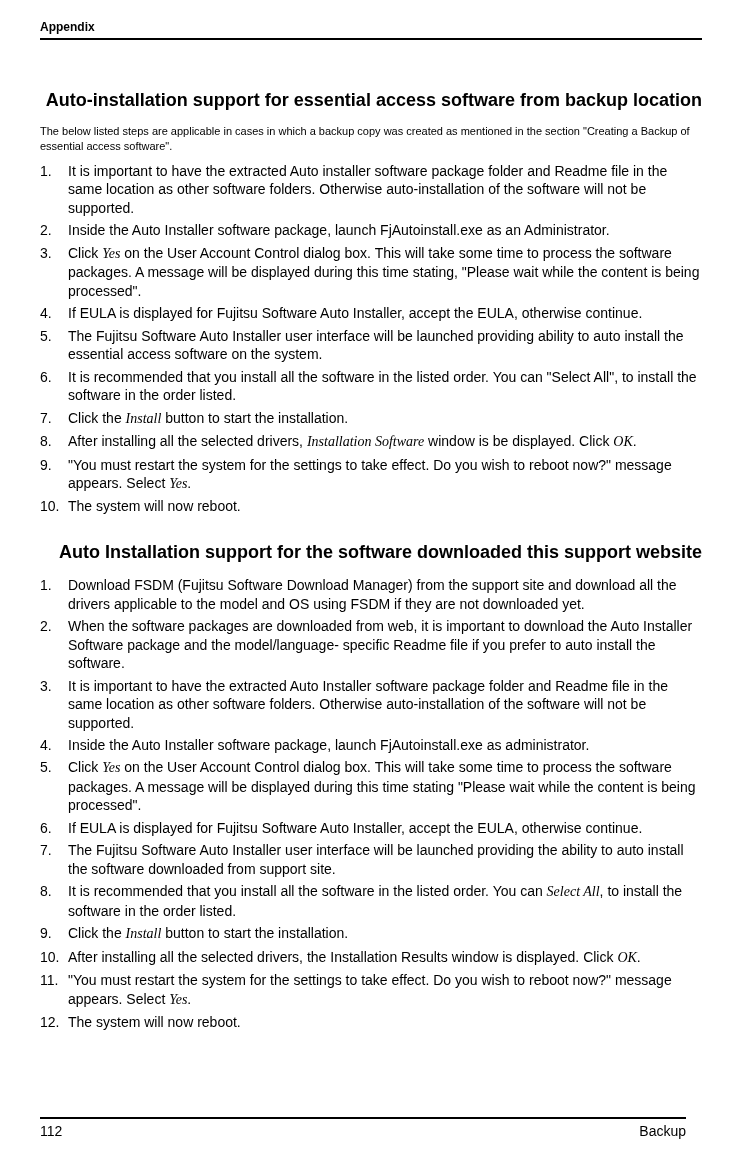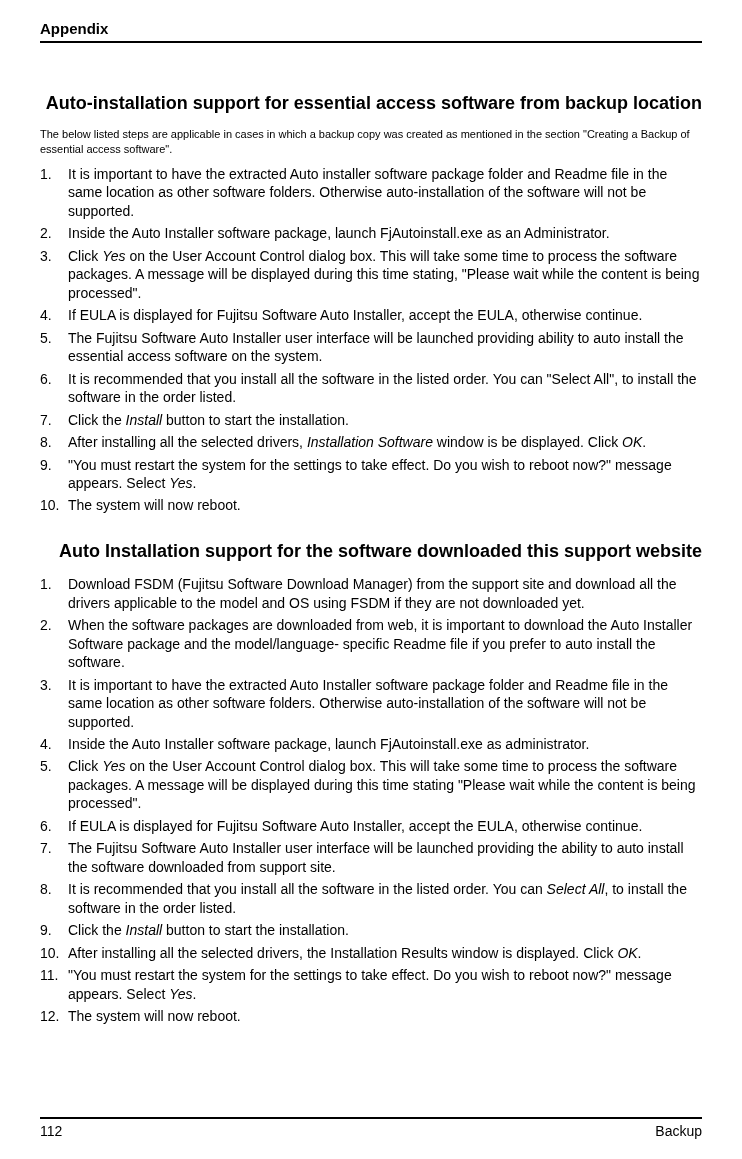--- a/index.html
+++ b/index.html
@@ -11,21 +11,21 @@
       font-family: Arial, Helvetica, sans-serif;
       background: #fff;
       color: #000;
       width: 742px;
       height: 1159px;
       padding: 20px 40px;
       position: relative;
     }
     .header-title {
       font-weight: bold;
-      font-size: 15px;
+      font-size: 12px;
       margin-bottom: 4px;
     }
     .header-rule {
       border: none;
       border-top: 2px solid #000;
       margin-bottom: 48px;
     }
     .section-heading {
       font-weight: bold;
       font-size: 18px;
@@ -51,31 +51,31 @@
       margin-bottom: 4px;
     }
     ol li::before {
       content: counter(item) ".";
       position: absolute;
       left: 0;
       font-weight: normal;
     }
     .italic {
       font-style: italic;
-      font-family: Liberation Sans, sans-serif;
+      font-family: Liberation Serif, serif;
       text-align: center;
     }
     .section-spacer {
       height: 20px;
     }
     .footer {
       position: absolute;
       bottom: 20px;
       left: 40px;
-      right: 40px;
+      right: 56px;
     }
     .footer-rule {
       border: none;
       border-top: 2px solid #000;
       margin-bottom: 4px;
     }
     .footer-row {
       display: flex;
       justify-content: space-between;
       font-size: 14px;

